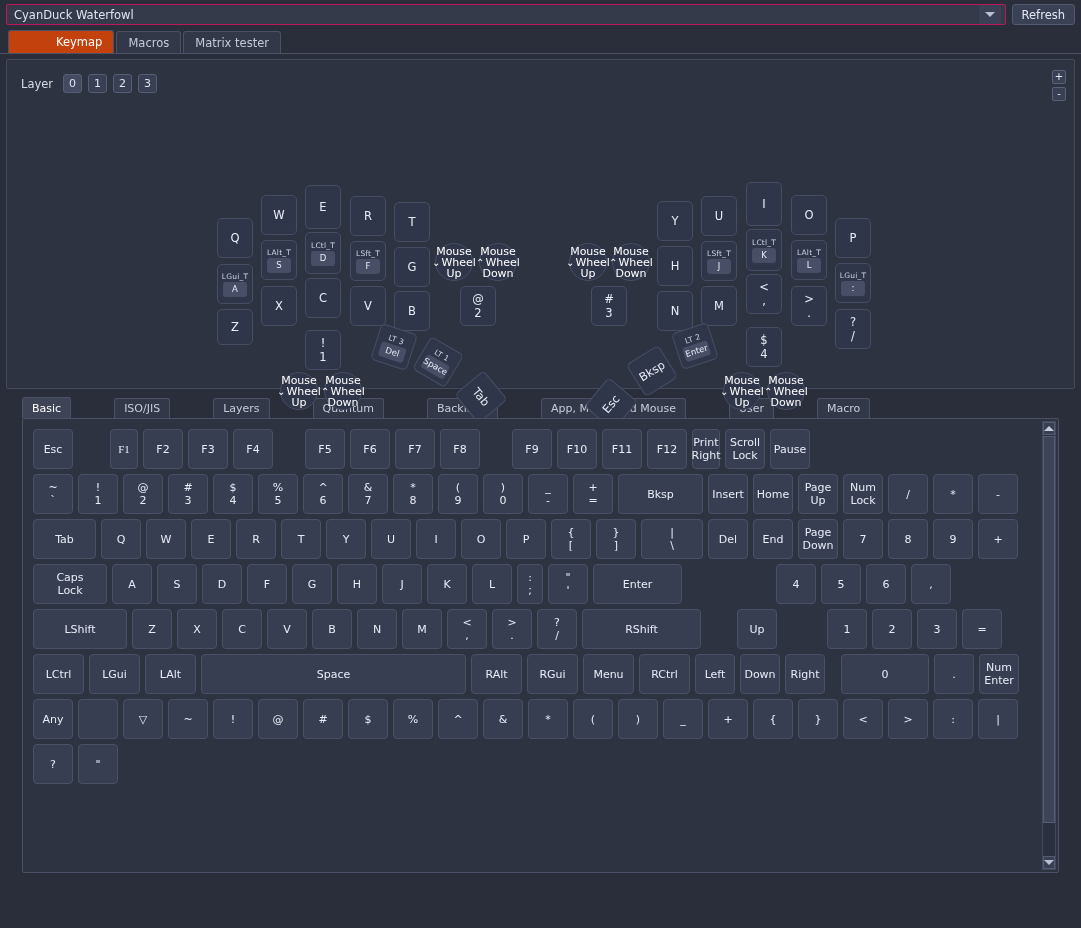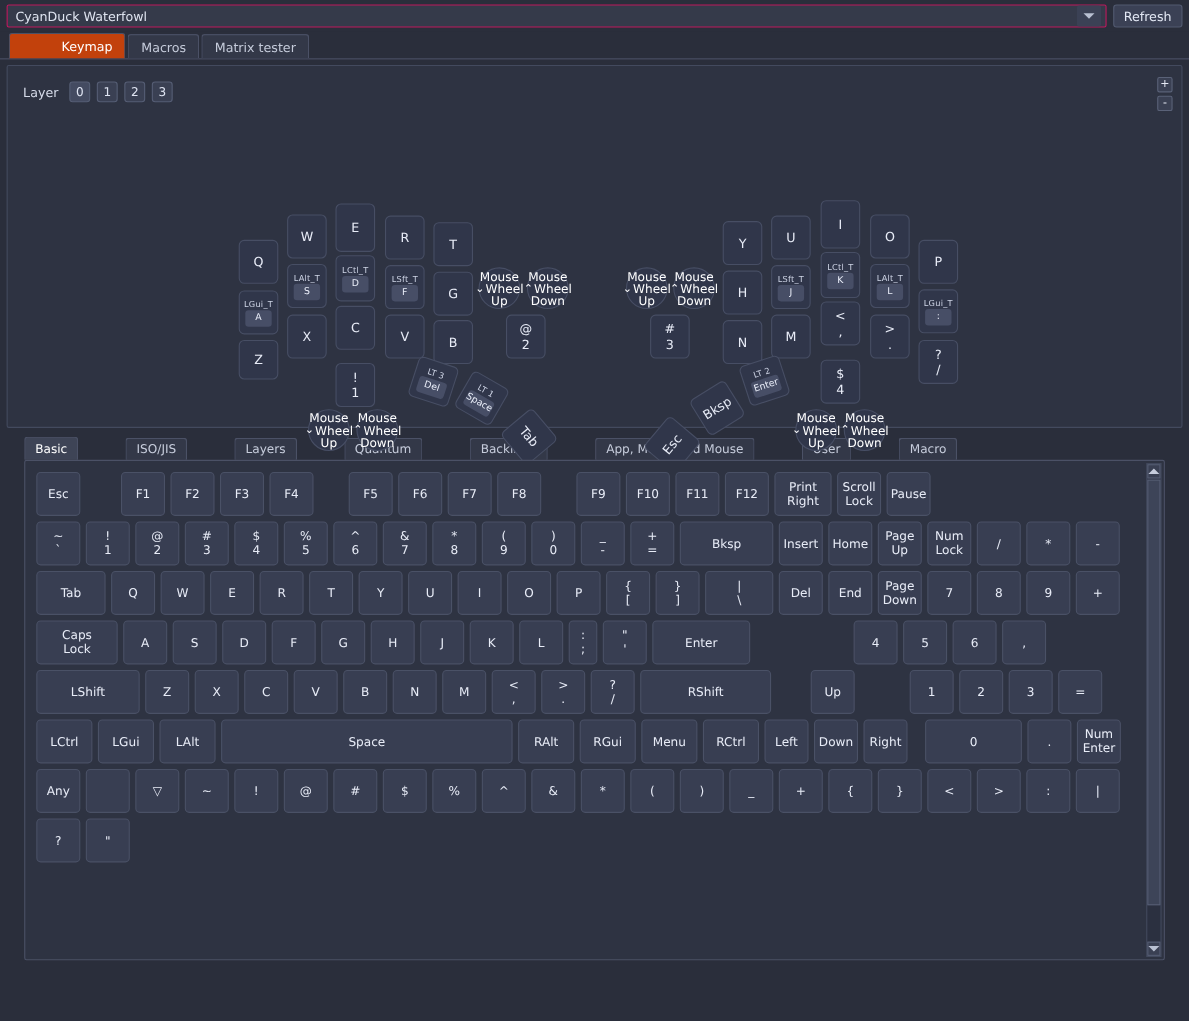--- a/index.html
+++ b/index.html
@@ -363,35 +363,35 @@
       <div class="ptab">Backlight</div>
       <div class="ptab">App, Media and Mouse</div>
       <div class="ptab">User</div>
       <div class="ptab">Macro</div>
     </div>
   <div id="picker-body">
     <div id="rows-host">
         <div class="krow">
           <div class="kk" style="width: 40px;"><span class="l1">Esc</span></div>
           <div class="spacer" style="width: 27px;"></div>
-          <div class="kk" style="width: 40px;"><span class="l1">F1</span></div>
+          <div class="kk" style="width: 28px; font-family: Liberation Serif, serif;"><span class="l1">F1</span></div>
           <div class="kk" style="width: 40px;"><span class="l1">F2</span></div>
           <div class="kk" style="width: 40px;"><span class="l1">F3</span></div>
           <div class="kk" style="width: 40px;"><span class="l1">F4</span></div>
           <div class="spacer" style="width: 22px;"></div>
           <div class="kk" style="width: 40px;"><span class="l1">F5</span></div>
           <div class="kk" style="width: 40px;"><span class="l1">F6</span></div>
           <div class="kk" style="width: 40px;"><span class="l1">F7</span></div>
           <div class="kk" style="width: 40px;"><span class="l1">F8</span></div>
           <div class="spacer" style="width: 22px;"></div>
           <div class="kk" style="width: 40px;"><span class="l1">F9</span></div>
           <div class="kk" style="width: 40px;"><span class="l1">F10</span></div>
           <div class="kk" style="width: 40px;"><span class="l1">F11</span></div>
           <div class="kk" style="width: 40px;"><span class="l1">F12</span></div>
-          <div class="kk" style="width: 52px;"><span class="l1">Print</span><span class="l2">Right</span></div>
+          <div class="kk" style="width: 28px;"><span class="l1">Print</span><span class="l2">Right</span></div>
           <div class="kk" style="width: 40px;"><span class="l1">Scroll</span><span class="l2">Lock</span></div>
           <div class="kk" style="width: 40px;"><span class="l1">Pause</span></div>
         </div>
         <div class="krow">
           <div class="kk" style="width: 40px;"><span class="l1">~</span><span class="l2">`</span></div>
           <div class="kk" style="width: 40px;"><span class="l1">!</span><span class="l2">1</span></div>
           <div class="kk" style="width: 40px;"><span class="l1">@</span><span class="l2">2</span></div>
           <div class="kk" style="width: 40px;"><span class="l1">#</span><span class="l2">3</span></div>
           <div class="kk" style="width: 40px;"><span class="l1">$</span><span class="l2">4</span></div>
           <div class="kk" style="width: 40px;"><span class="l1">%</span><span class="l2">5</span></div>

